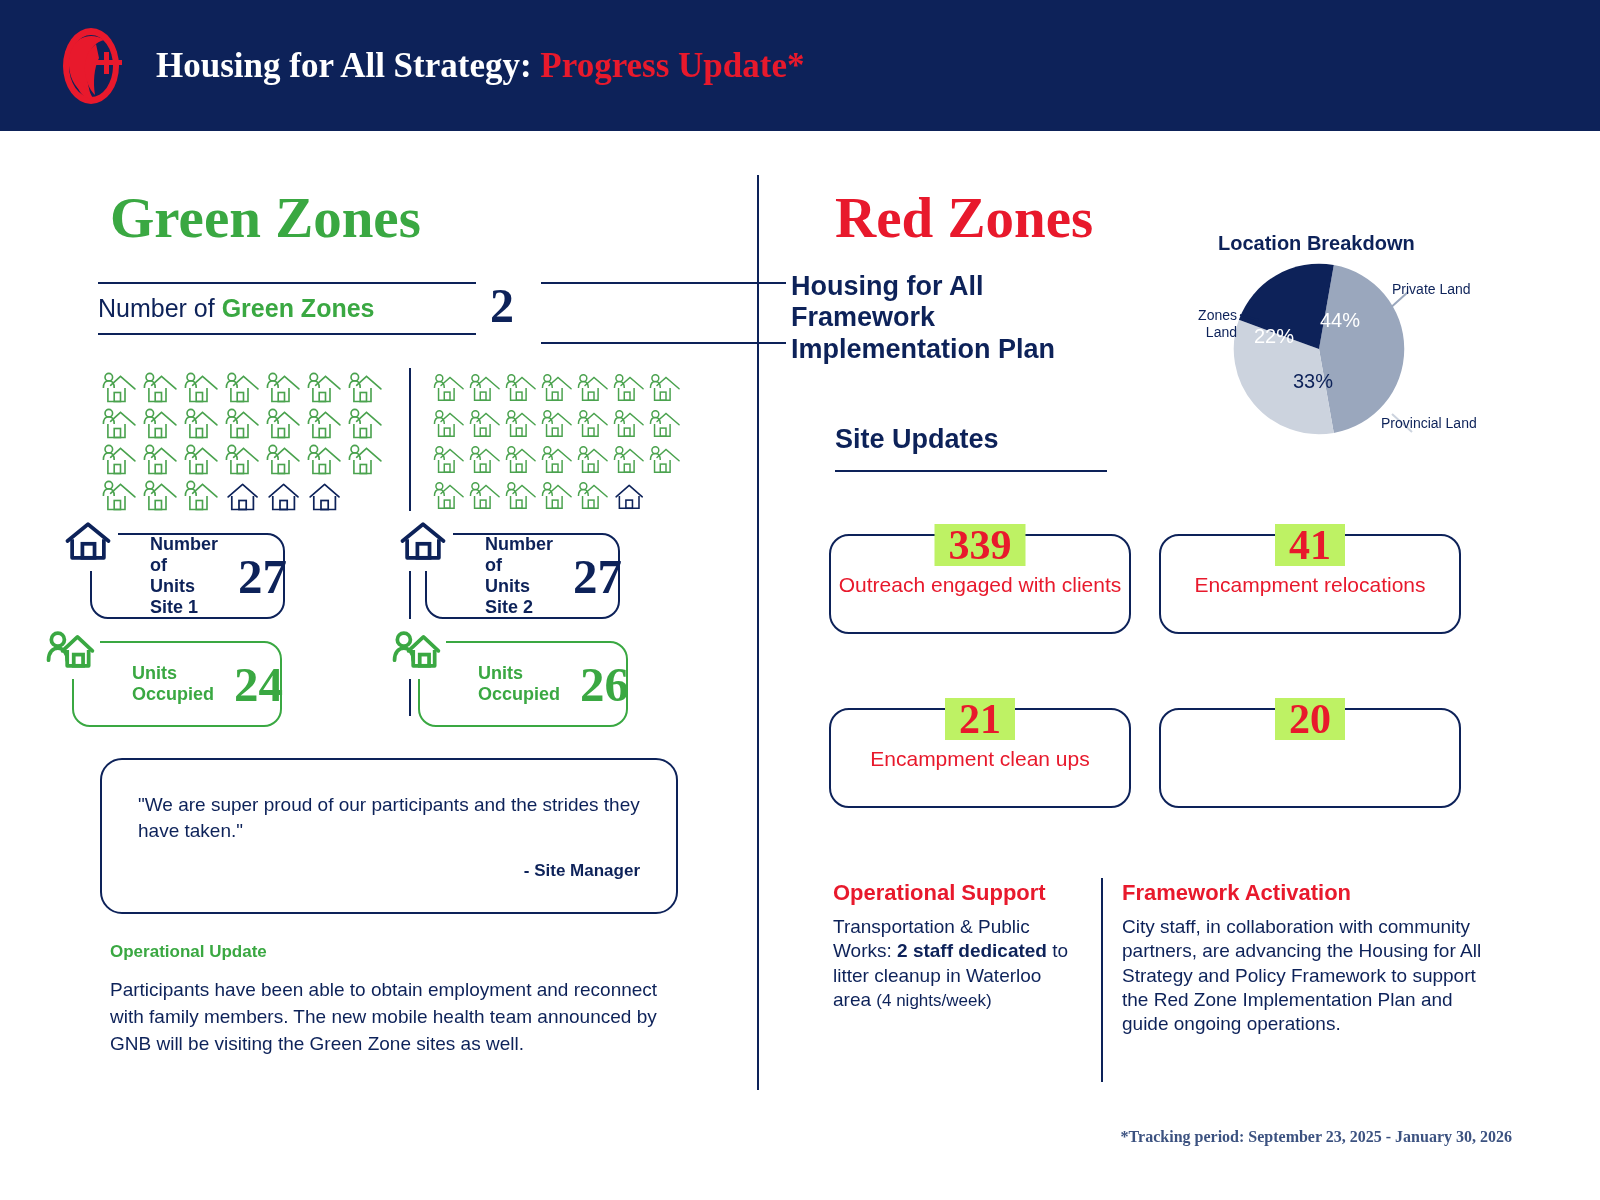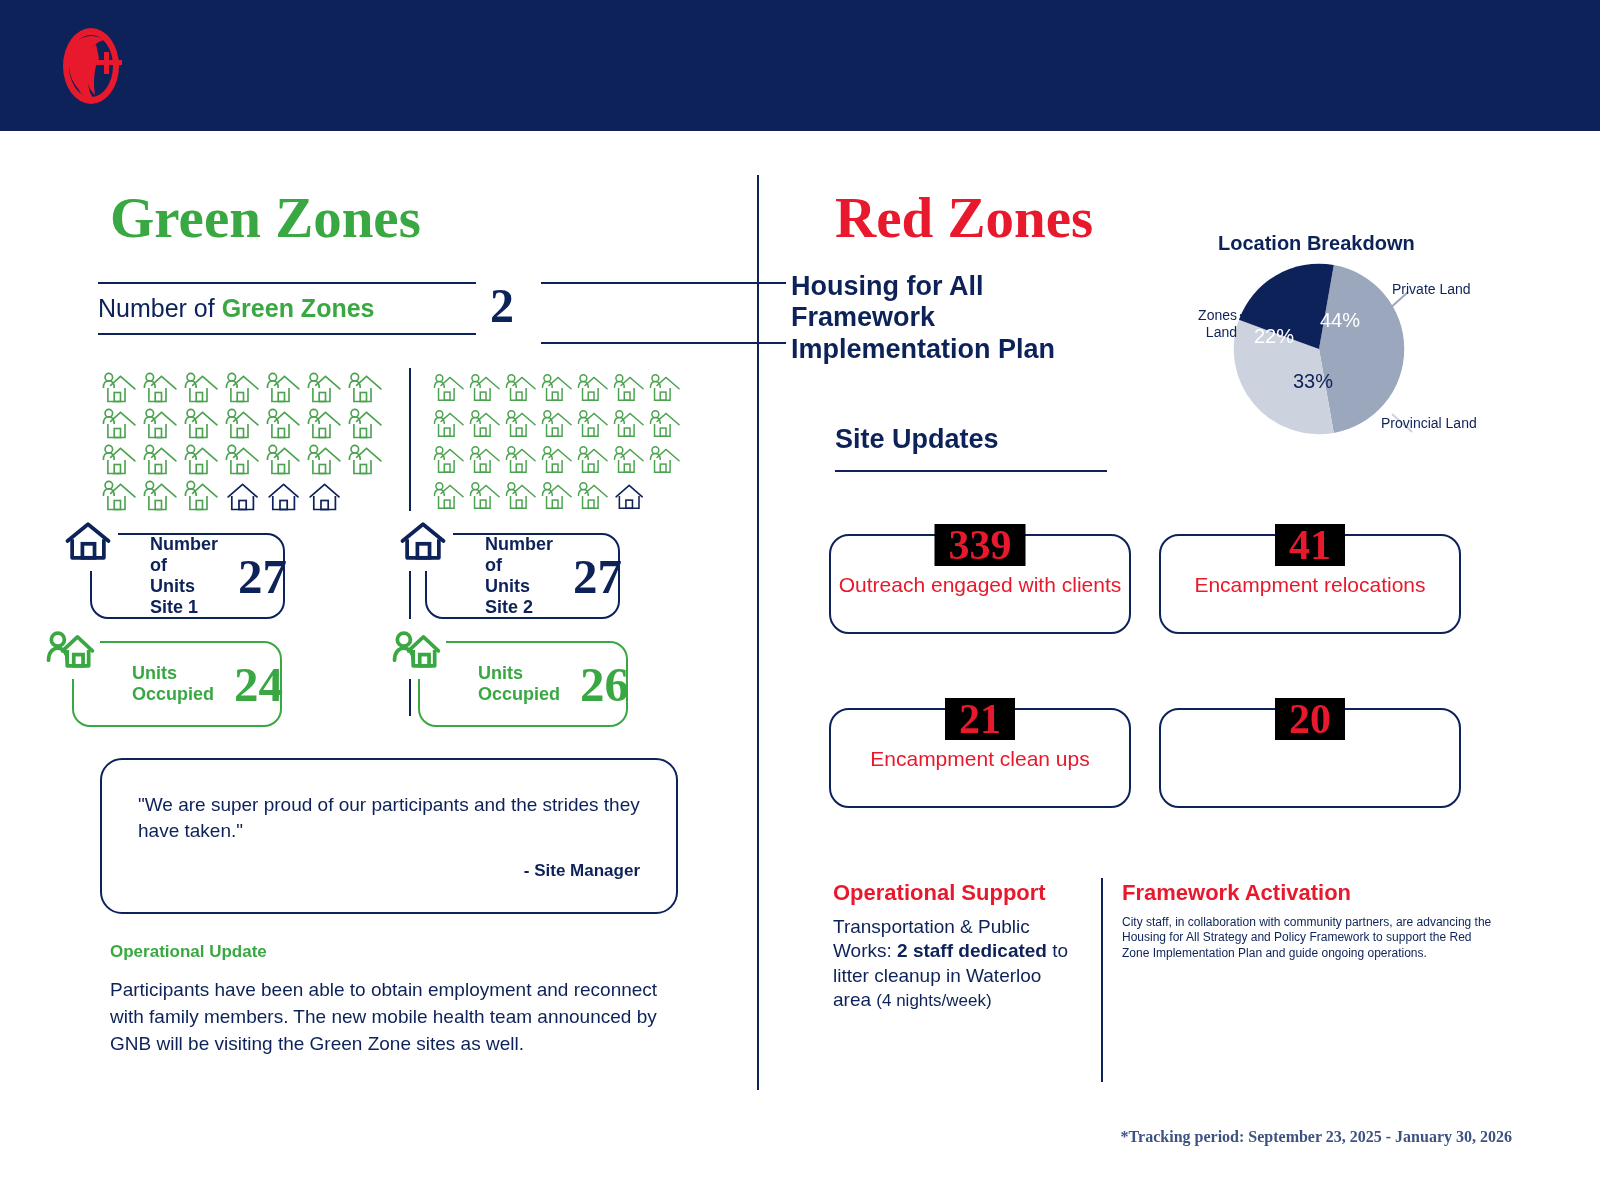--- a/index.html
+++ b/index.html
@@ -175,21 +175,21 @@
   }
 
   .kpi { position: absolute; width: 302px; height: 118px; }
   .kpi-frame {
     position: absolute; left: 0; top: 18px;
     width: 302px; height: 100px;
     border: 2px solid #0d2259; border-radius: 20px;
   }
   .kpi-notch {
     position: absolute; top: 8px; left: 50%; transform: translateX(-50%);
-    background: #000000; padding: 0 14px;
+    background: #bef264; padding: 0 14px;
   }
   .kpi-num {
     font-family: "Liberation Serif", serif;
     font-weight: bold; font-size: 42px; color: #e8192c;
     line-height: 1; display: block;
   }
   .kpi-label {
     position: absolute; left: 0; top: 56px; width: 302px;
     text-align: center; font-size: 21px; font-weight: normal;
     line-height: 1.22; color: #e8192c;
@@ -214,21 +214,21 @@
   }
   #op-support-body b { font-weight: bold; }
   #op-support-body .small { font-size: 17px; }
 
   #fw-title {
     position: absolute; left: 1122px; top: 880px;
     font-size: 22px; font-weight: bold; color: #e8192c;
   }
   #fw-body {
     position: absolute; left: 1122px; top: 915px; width: 380px;
-    font-size: 12px; line-height: 1.28; color: #0d2259;
+    font-size: 19px; line-height: 1.28; color: #0d2259;
   }
 
   #footer-note {
     position: absolute; left: 0; right: 88px; top: 1128px;
     text-align: right;
     font-family: "Liberation Serif", serif;
     font-weight: bold; font-size: 16px; color: #3c5280;
   }
 </style>
 </head>
@@ -237,20 +237,24 @@
 <div id="header-bar">
   <svg id="header-logo" viewBox="0 0 78 84">
     <ellipse cx="39" cy="42" rx="28" ry="38" fill="#e8192c"></ellipse>
     <ellipse cx="39" cy="42" rx="22" ry="31" fill="#0d2259"></ellipse>
     <path d="M39 12 C24 12 16 26 17 42 C18 58 28 70 39 72 C35 58 33 46 36 34 C38 24 44 18 52 16 C48 13 44 12 39 12 Z" fill="#e8192c"></path>
     <path d="M44 20 C36 26 32 36 33 48 C34 58 38 66 43 71 C41 58 42 44 47 34 Z" fill="#e8192c"></path>
     <rect x="40" y="36" width="30" height="5" fill="#e8192c"></rect>
     <rect x="52" y="28" width="5" height="22" fill="#e8192c"></rect>
     <path d="M26 56 C32 62 38 68 41 74 C34 76 28 70 25 62 Z" fill="#e8192c"></path>
   </svg>
+  <div id="header-title">
+    <span class="white">Housing for All Strategy:</span>
+    <span class="red">Progress Update*</span>
+  </div>
 </div>
 
 <div id="center-divider"></div>
 
 <div id="green-title">Green Zones</div>
 
 <div id="gz-count-row">
   <div id="gz-count-left">
     <span id="gz-count-label"><span>Number of </span><span class="grn">Green Zones</span></span>
   </div>

